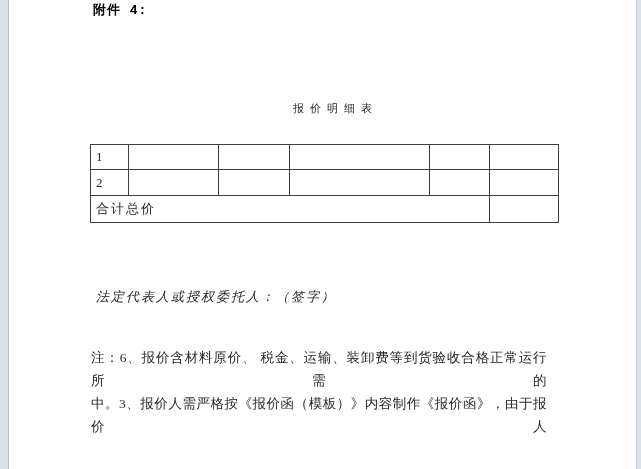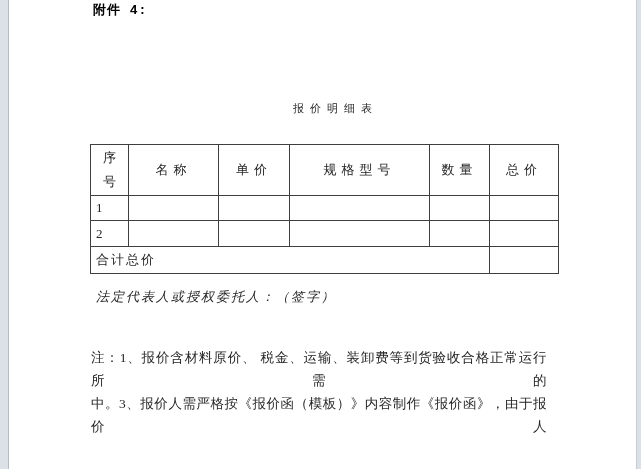--- a/index.html
+++ b/index.html
@@ -76,30 +76,20 @@
   <table class="quote">
     <colgroup>
       <col style="width:38px">
       <col style="width:90px">
       <col style="width:71px">
       <col style="width:140px">
       <col style="width:60px">
       <col style="width:69px">
     </colgroup>
     <tbody>
-      <tr class="hdr">
-        <td>
-            <div class="vertical">序号</div>
-          </td>
-        <td>名称</td>
-        <td>单价</td>
-        <td>规格型号</td>
-        <td>数量</td>
-        <td>总价</td>
-      </tr>
       <tr class="r1">
         <td>1</td>
         <td></td>
         <td></td>
         <td></td>
         <td></td>
         <td></td>
       </tr>
       <tr class="r2">
         <td>2</td>
@@ -112,18 +102,18 @@
       <tr class="sumrow">
         <td class="sum" colspan="5">合计总价</td>
         <td></td>
       </tr>
     </tbody>
   </table>
 
   <div class="sig">法定代表人或授权委托人：（签字）</div>
 
   <div class="notes">
-    <div class="note-line jl">注：1、报价含材料原价、 税金、运输、装卸费等到货验收合格正常运行所需的</div>
+    <div class="note-line jl">注：6、报价含材料原价、 税金、运输、装卸费等到货验收合格正常运行所需的</div>
     <div class="note-line jl">中。3、报价人需严格按《报价函（模板）》内容制作《报价函》，由于报价人</div>
 
   </div>
 
 </div>
 
 </body></html>

